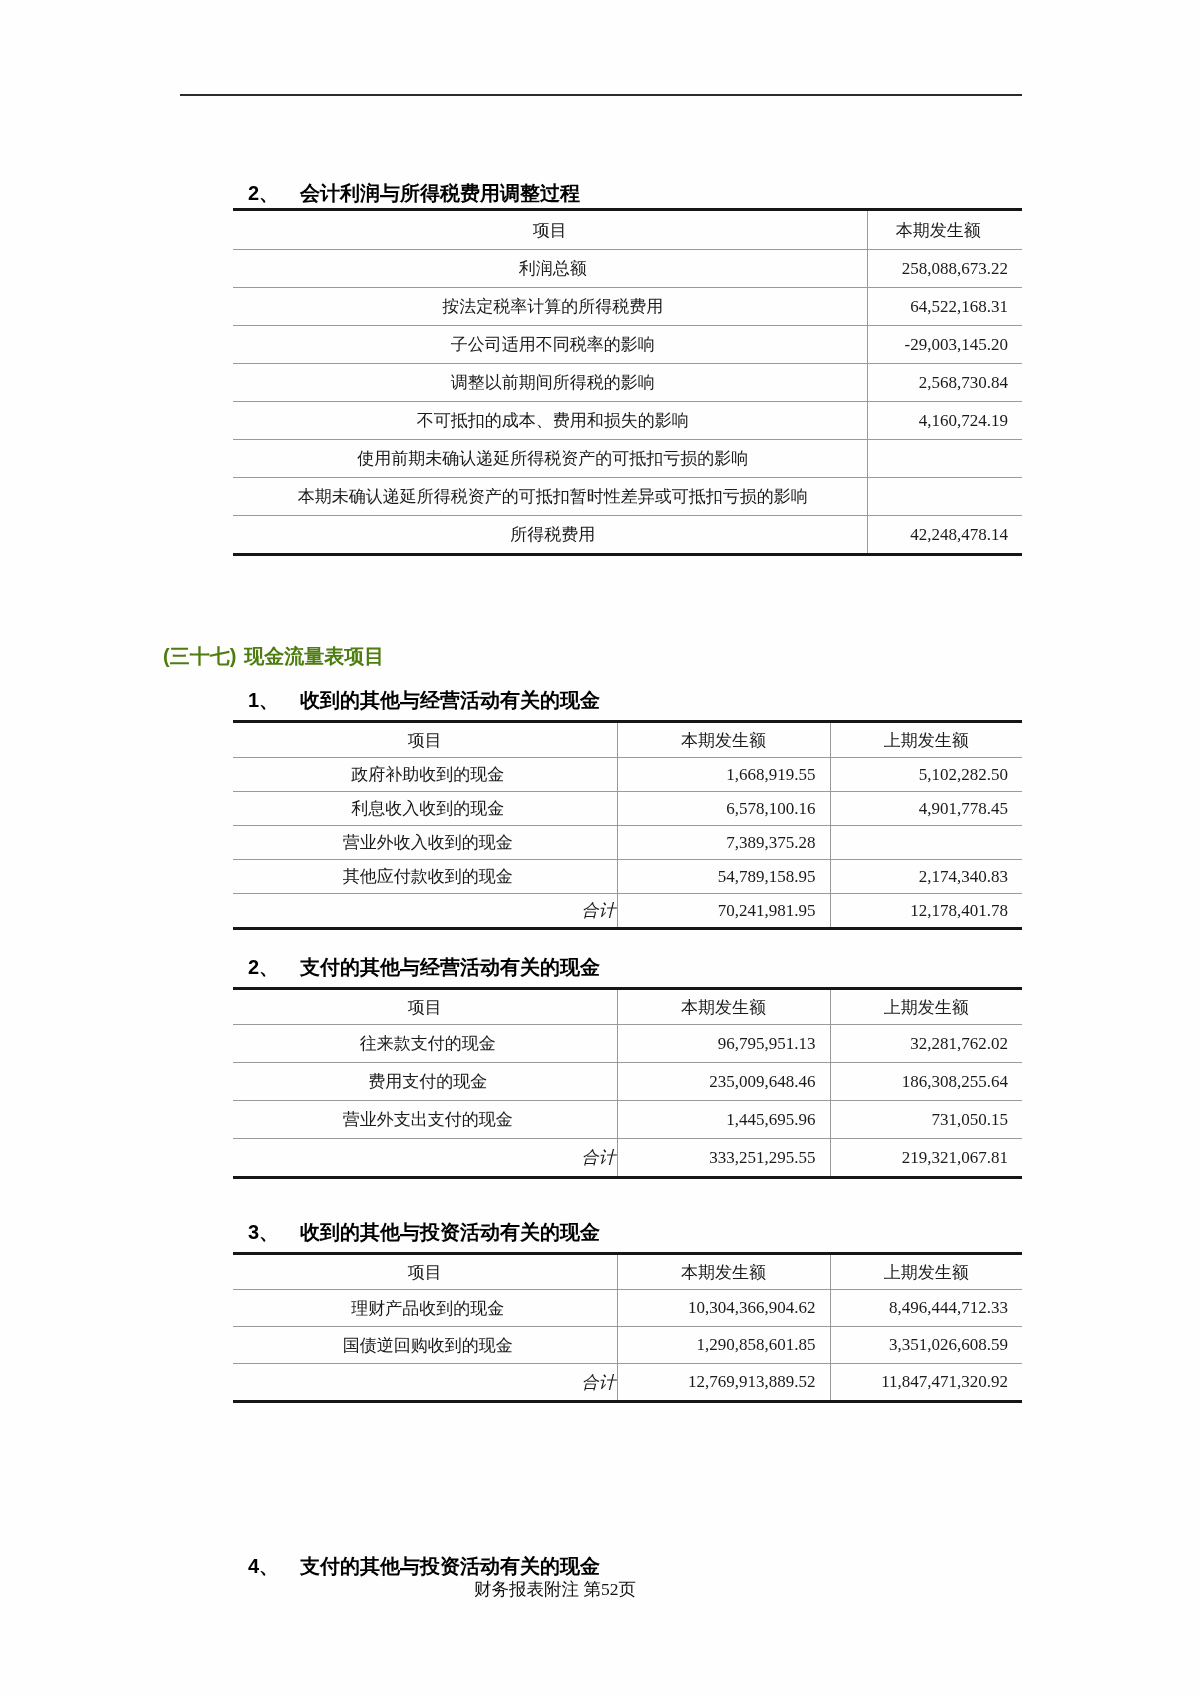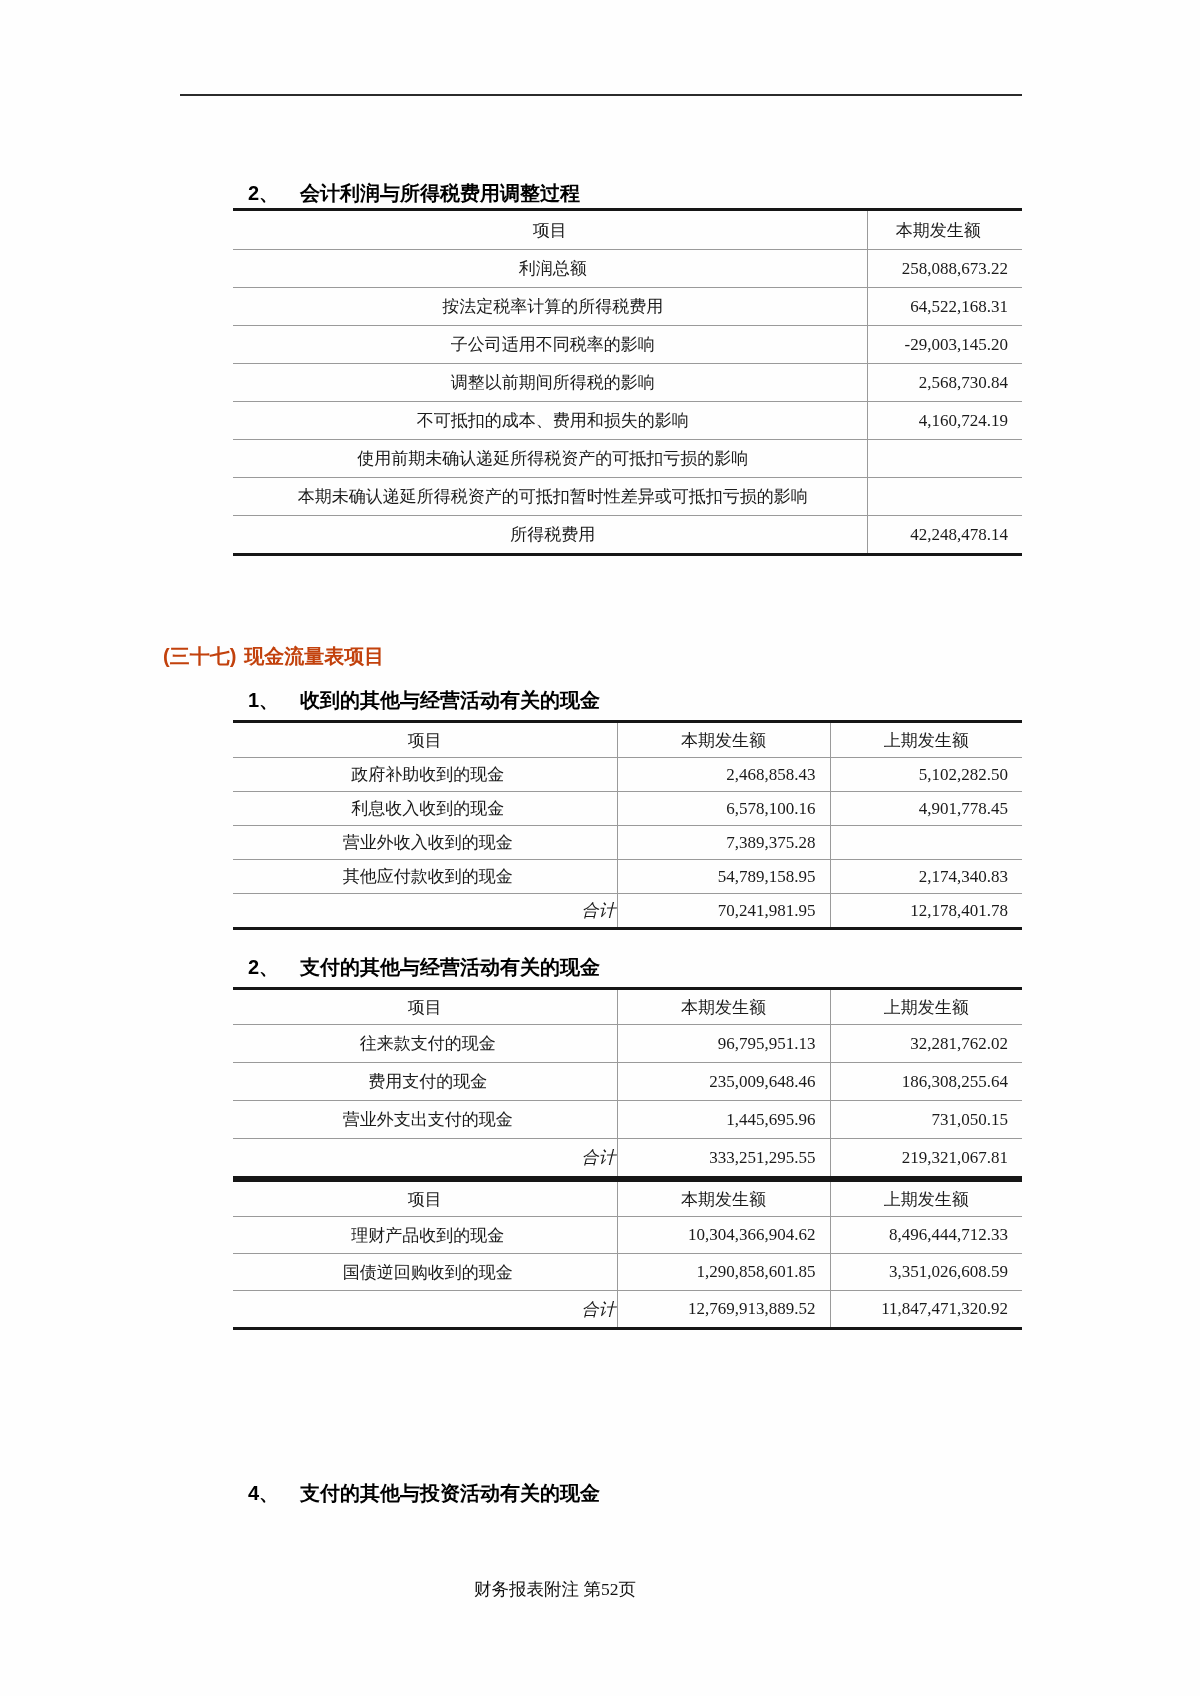--- a/index.html
+++ b/index.html
@@ -9,21 +9,21 @@
   }
   .top-rule{position:absolute;left:180px;top:94px;width:842px;border-top:2px solid #2b2b2b;}
   .content{position:absolute;left:233px;top:0;width:789px;}
   .heading{
     font-family:"Liberation Sans","DejaVu Sans",sans-serif;font-weight:bold;
     font-size:20px;line-height:26px;color:#000;padding-left:15px;white-space:nowrap;
   }
   .heading .hnum{display:inline-block;min-width:52px;}
   .sec-heading{
     font-family:"Liberation Sans","DejaVu Sans",sans-serif;font-weight:bold;
-    font-size:20px;line-height:26px;color:#c2410c;margin-left:-70px;white-space:nowrap;
+    font-size:20px;line-height:26px;color:#4d7c0f;margin-left:-70px;white-space:nowrap;
   }
   .sec-heading .hnum{display:inline-block;margin-right:8px;}
   table.tbl{
     width:789px;border-collapse:collapse;table-layout:fixed;
     border-top:3px solid #161616;border-bottom:3px solid #161616;
     font-size:17px;
   }
   .tbl th{font-weight:normal;text-align:center;}
   .tbl tbody td{border-top:1px solid #9a9a9a;}
   .tbl td.item{text-align:center;padding-left:7px;}
@@ -128,21 +128,21 @@
       <thead>
         <tr>
           <th>项目</th>
           <th>本期发生额</th>
           <th>上期发生额</th>
         </tr>
       </thead>
       <tbody>
         <tr>
           <td class="item">政府补助收到的现金</td>
-          <td class="num">2,468,858.43</td>
+          <td class="num">1,668,919.55</td>
           <td class="num">5,102,282.50</td>
         </tr>
         <tr>
           <td class="item">利息收入收到的现金</td>
           <td class="num">6,578,100.16</td>
           <td class="num">4,901,778.45</td>
         </tr>
         <tr>
           <td class="item">营业外收入收到的现金</td>
           <td class="num">7,389,375.28</td>
@@ -195,20 +195,23 @@
           <td class="num">731,050.15</td>
         </tr>
         <tr>
           <td class="total-label">合计</td>
           <td class="num">333,251,295.55</td>
           <td class="num">219,321,067.81</td>
         </tr>
       </tbody>
     </table>
 
+    <div class="heading mt-h3">
+      <span class="hnum">3、</span><span>收到的其他与投资活动有关的现金</span>
+    </div>
 
     <table class="tbl cash cash-d">
       <colgroup>
           <col class="c1">
           <col class="c2">
           <col class="c3">
         </colgroup>
       <thead>
         <tr>
           <th>项目</th>

